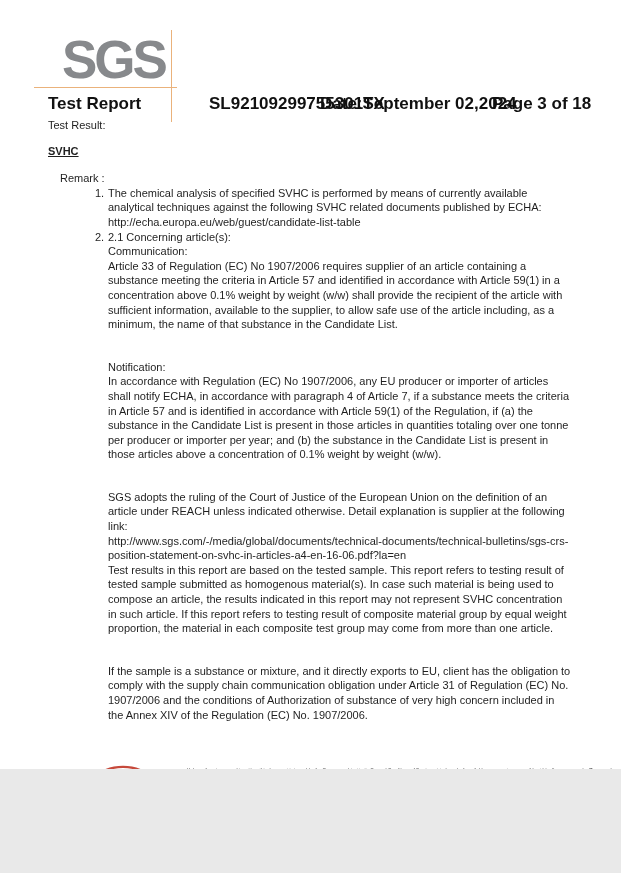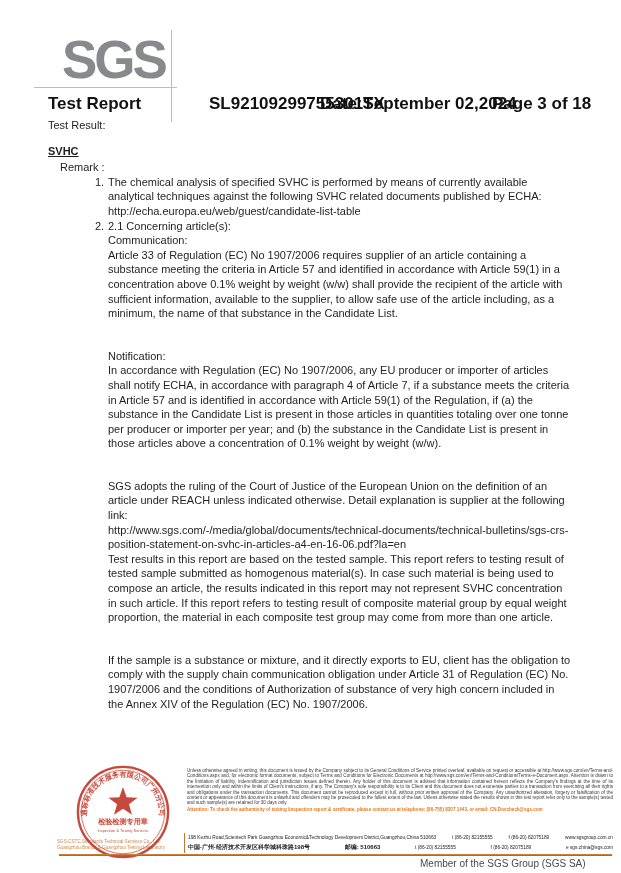--- a/index.html
+++ b/index.html
@@ -1,39 +1,39 @@
 <!DOCTYPE html>
 <html><head>
 <meta charset="utf-8">
 <style>
   * { margin:0; padding:0; box-sizing:border-box; }
   html,body { background:#e9e9e9; }
   .page {
-    position:relative; width:621px; height:873px; margin:0 auto;
+    position:relative; width:621px; height:769px; margin:0 auto;
     background:#ffffff; overflow:hidden;
     font-family:"Liberation Sans", sans-serif; color:#1f1f1f;
   }
   
   .logo {
     position:absolute; left:62px; top:33px;
     font-size:53px; font-weight:bold; letter-spacing:-3px;
     color:#87898c; line-height:1;
   }
   .cross-h { position:absolute; left:34px; top:87px; width:143px; height:1px; background:#eab27b; }
   .cross-v { position:absolute; left:171px; top:30px; width:1px; height:92px; background:#eab27b; }
   .hdr { position:absolute; top:94px; font-size:17px; font-weight:bold; color:#111; }
   .hdr.title  { left:48px; }
   .hdr.no     { left:168px;margin-left:41px; }
   .hdr.date   { left:320px; }
   .hdr.pageno { left:492px; }
   
   .content { position:absolute; left:48px; top:118px; width:524px;
              font-size:11px; line-height:14.6px; }
   .svhc { margin-top:11px; font-weight:bold; text-decoration:underline; }
-  .remark { margin-top:2px;padding-left:12px; }
+  .remark { margin-top:13px;padding-left:12px; }
   .li { position:relative; padding-left:60px; }
   .li .num { position:absolute; left:47px; top:0; }
   .p { }
   .p.gap { margin-top:28px; }
   .url { word-break:break-all; }
   
   .fineprint { position:absolute; left:187px; top:768px; width:426px;
                font-size:4.6px; line-height:5.4px; color:#3a3a3a; text-align:justify; }
   .attention { color:#e87722; font-weight:bold; margin-top:1px; text-align:left; }
   .company { position:absolute; left:57px; top:839px; width:134px;

